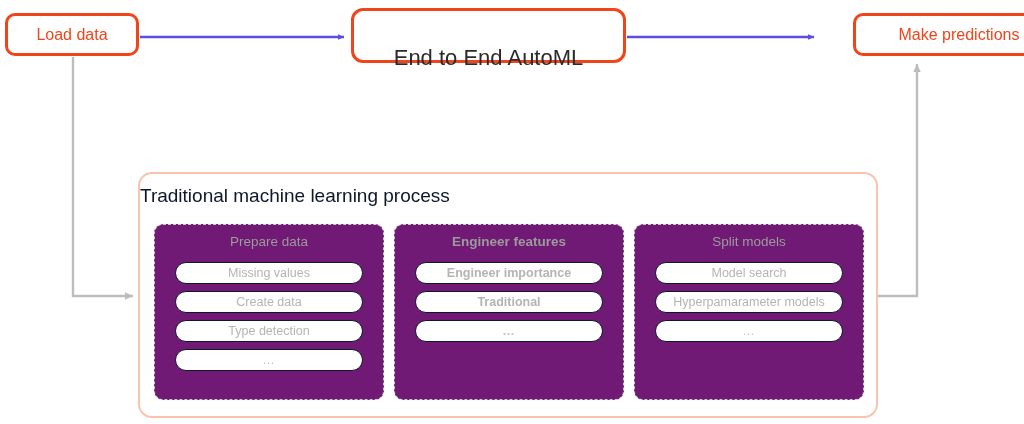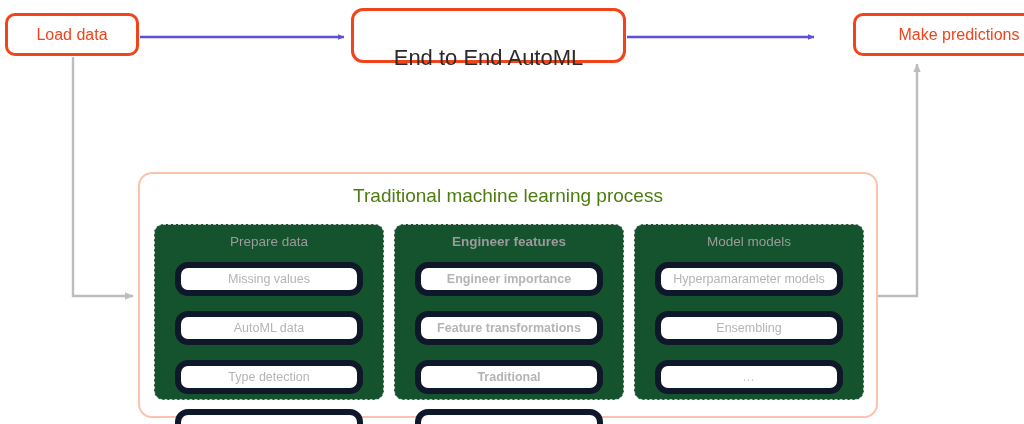--- a/index.html
+++ b/index.html
@@ -74,63 +74,62 @@
     box-sizing: border-box;
     border: 2px solid #FBC3AE;
     border-radius: 14px;
     background: #ffffff;
     z-index: 2;
   }
   #traditional-title {
     position: absolute;
     left: 0; top: 11px;
     width: 100%;
-    text-align: center;
     font-size: 19px;
-    color: #4d7c0f;
+    color: #0f172a;
   }
 
   
   .stage {
     position: absolute;
     top: 50px;
     width: 230px;
     height: 176px;
     box-sizing: border-box;
     border: 1px dashed #c9c9c9;
     border-radius: 9px;
-    background: #14532d;
+    background: #701a75;
   }
   #stage-0 { left: 14px; }
   #stage-1 { left: 254px; font-weight: bold; }
   #stage-2 { left: 494px; }
 
   .stage-title {
     position: absolute;
     left: 0; top: 9px;
     width: 100%;
     text-align: center;
     font-size: 13.5px;
     color: #9b9b9b;
   }
   .stage-items {
     position: absolute;
     left: 20px; top: 37px;
     right: 20px;
   }
   .pill {
     box-sizing: border-box;
-    height: 34px;
-    border: 6px solid #0f172a;
+    height: 22px;
+    border: 1px solid #0f172a;
     border-radius: 13px;
     background: #ffffff;
     display: flex;
     align-items: center;
     justify-content: center;
-    margin-bottom: 15px;
+    margin-bottom: 7px;
     color: #b4b4b4;
     font-size: 12.5px;
     white-space: nowrap;
   }
   .pill.ellipsis { color: #c4c4c4; letter-spacing: 1px; }
 </style>
 </head>
 <body>
 
 <div id="canvas">
@@ -170,40 +169,39 @@
   </div>
 
   <div id="traditional-container">
 
     <div id="traditional-title">Traditional machine learning process</div>
 
     <div class="stage" id="stage-0">
       <div class="stage-title">Prepare data</div>
       <div class="stage-items">
         <div class="pill">Missing values</div>
-        <div class="pill">AutoML data</div>
+        <div class="pill">Create data</div>
         <div class="pill">Type detection</div>
         <div class="pill ellipsis">…</div>
       </div>
     </div>
 
     <div class="stage" id="stage-1">
       <div class="stage-title">Engineer features</div>
       <div class="stage-items">
         <div class="pill">Engineer importance</div>
-        <div class="pill">Feature transformations</div>
         <div class="pill">Traditional</div>
         <div class="pill ellipsis">…</div>
       </div>
     </div>
 
     <div class="stage" id="stage-2">
-      <div class="stage-title">Model models</div>
+      <div class="stage-title">Split models</div>
       <div class="stage-items">
+        <div class="pill">Model search</div>
         <div class="pill">Hyperpamarameter models</div>
-        <div class="pill">Ensembling</div>
         <div class="pill ellipsis">…</div>
       </div>
     </div>
 
   </div>
 
 </div>
 
 </body></html>

